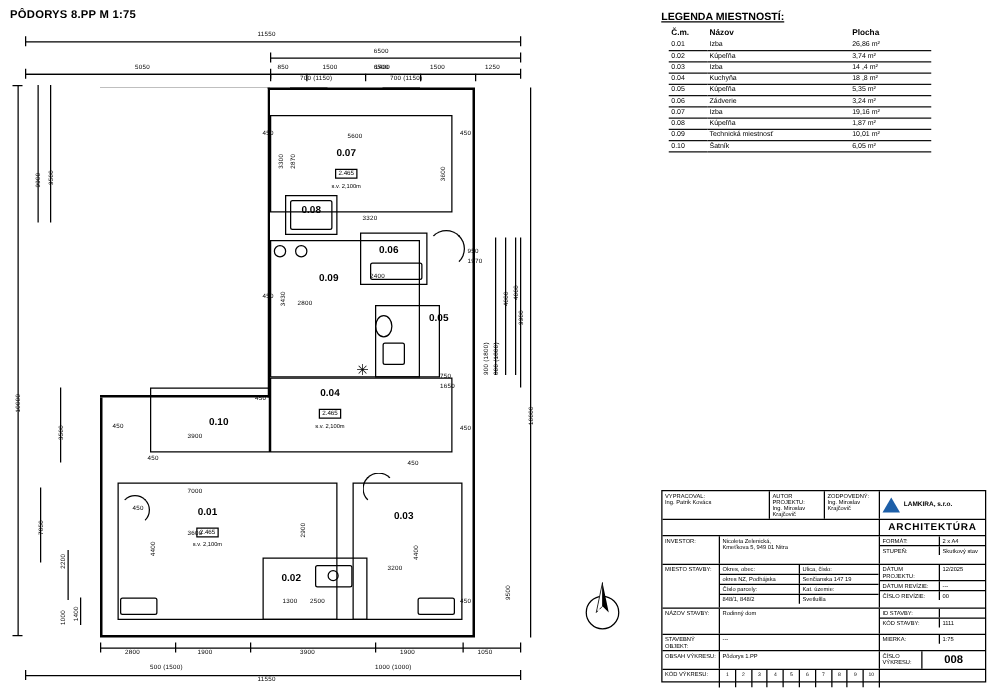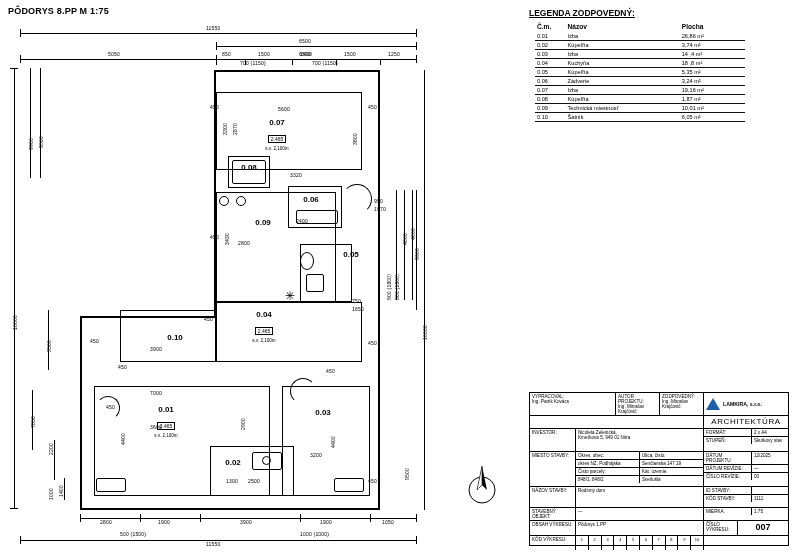--- a/index.html
+++ b/index.html
@@ -38,21 +38,21 @@
   #stamp .row:last-child{border-bottom:none;}
   #stamp .cell{padding:1px 2px;border-right:1px solid #000;box-sizing:border-box;overflow:hidden;}
   #stamp .cell:last-child{border-right:none;}
   #stamp .lab{font-size:4.6px;}
   #stamp .val{font-size:4.6px;}
   .st-left{width:86px;}
   .st-right{width:84px;}
   #stamp .logo-box{display:flex;align-items:center;gap:3px;padding:2px;}
   .tri{width:0;height:0;border-left:7px solid transparent;border-right:7px solid transparent;border-bottom:12px solid #1d5fa8;}
   .firm{font-size:5.2px;font-weight:bold;}
-  .archit{font-size:8px;font-weight:normal;text-align:center;letter-spacing:.6px;padding:1px 0;}
+  .archit{font-size:8px;font-weight:bold;text-align:center;letter-spacing:.6px;padding:1px 0;}
   .kv{display:flex;}
   .kv .k{width:48px;padding:1px 2px;border-right:1px solid #000;box-sizing:border-box;}
   .kv .v{flex:1;padding:1px 2px;}
   .big-num{font-size:9px;font-weight:bold;text-align:center;}
   .mini-grid{display:flex;}
   .mini-grid div{flex:1;border-right:1px solid #000;text-align:center;font-size:4px;padding:1px 0;}
   .mini-grid div:last-child{border-right:none;}
 
   
   #north{position:absolute;left:462px;top:464px;width:40px;height:46px;}
@@ -278,21 +278,21 @@
   <div id="north">
     <svg width="40" height="46" viewBox="0 0 40 46">
       <circle cx="20" cy="26" r="13" fill="none" stroke="#000" stroke-width="1"></circle>
       <polygon points="20,2 25,26 20,21 15,26" fill="#000"></polygon>
       <polygon points="20,2 20,21 15,26" fill="#fff" stroke="#000" stroke-width=".6"></polygon>
     </svg>
     <div class="abs" style="left:16px;top:22px;font-size:8px;font-weight:bold;color:#fff;">N</div>
   </div>
 
   <div id="legend">
-    <div class="lg-title">LEGENDA ZODPOVEDNÝ:</div>
+    <div class="lg-title">LEGENDA MIESTNOSTÍ:</div>
     <table>
       <thead>
         <tr class="hdr">
           <td class="c-num">Č.m.</td>
           <td class="c-name">Názov</td>
           <td class="c-area">Plocha</td>
         </tr>
       </thead>
       <tbody>
         <tr>
@@ -453,21 +453,21 @@
             <div class="v">1:75</div>
           </div>
       </div>
     </div>
 
     <div class="row" style="height:14px;">
       <div class="cell" style="width:46px;">OBSAH VÝKRESU:</div>
       <div class="cell" style="width:128px;">Pôdorys 1.PP</div>
       <div class="cell" style="width:34px;">ČÍSLO VÝKRESU:</div>
       <div class="cell" style="width:50px;">
-        <div class="big-num">007</div>
+        <div class="big-num">008</div>
       </div>
     </div>
 
     <div class="row" style="height:14px;">
       <div class="cell" style="width:46px;">KÓD VÝKRESU:</div>
       <div class="cell" style="width:128px;padding:0;">
         <div class="mini-grid" style="height:100%;">
           <div>1</div>
           <div>2</div>
           <div>3</div>

